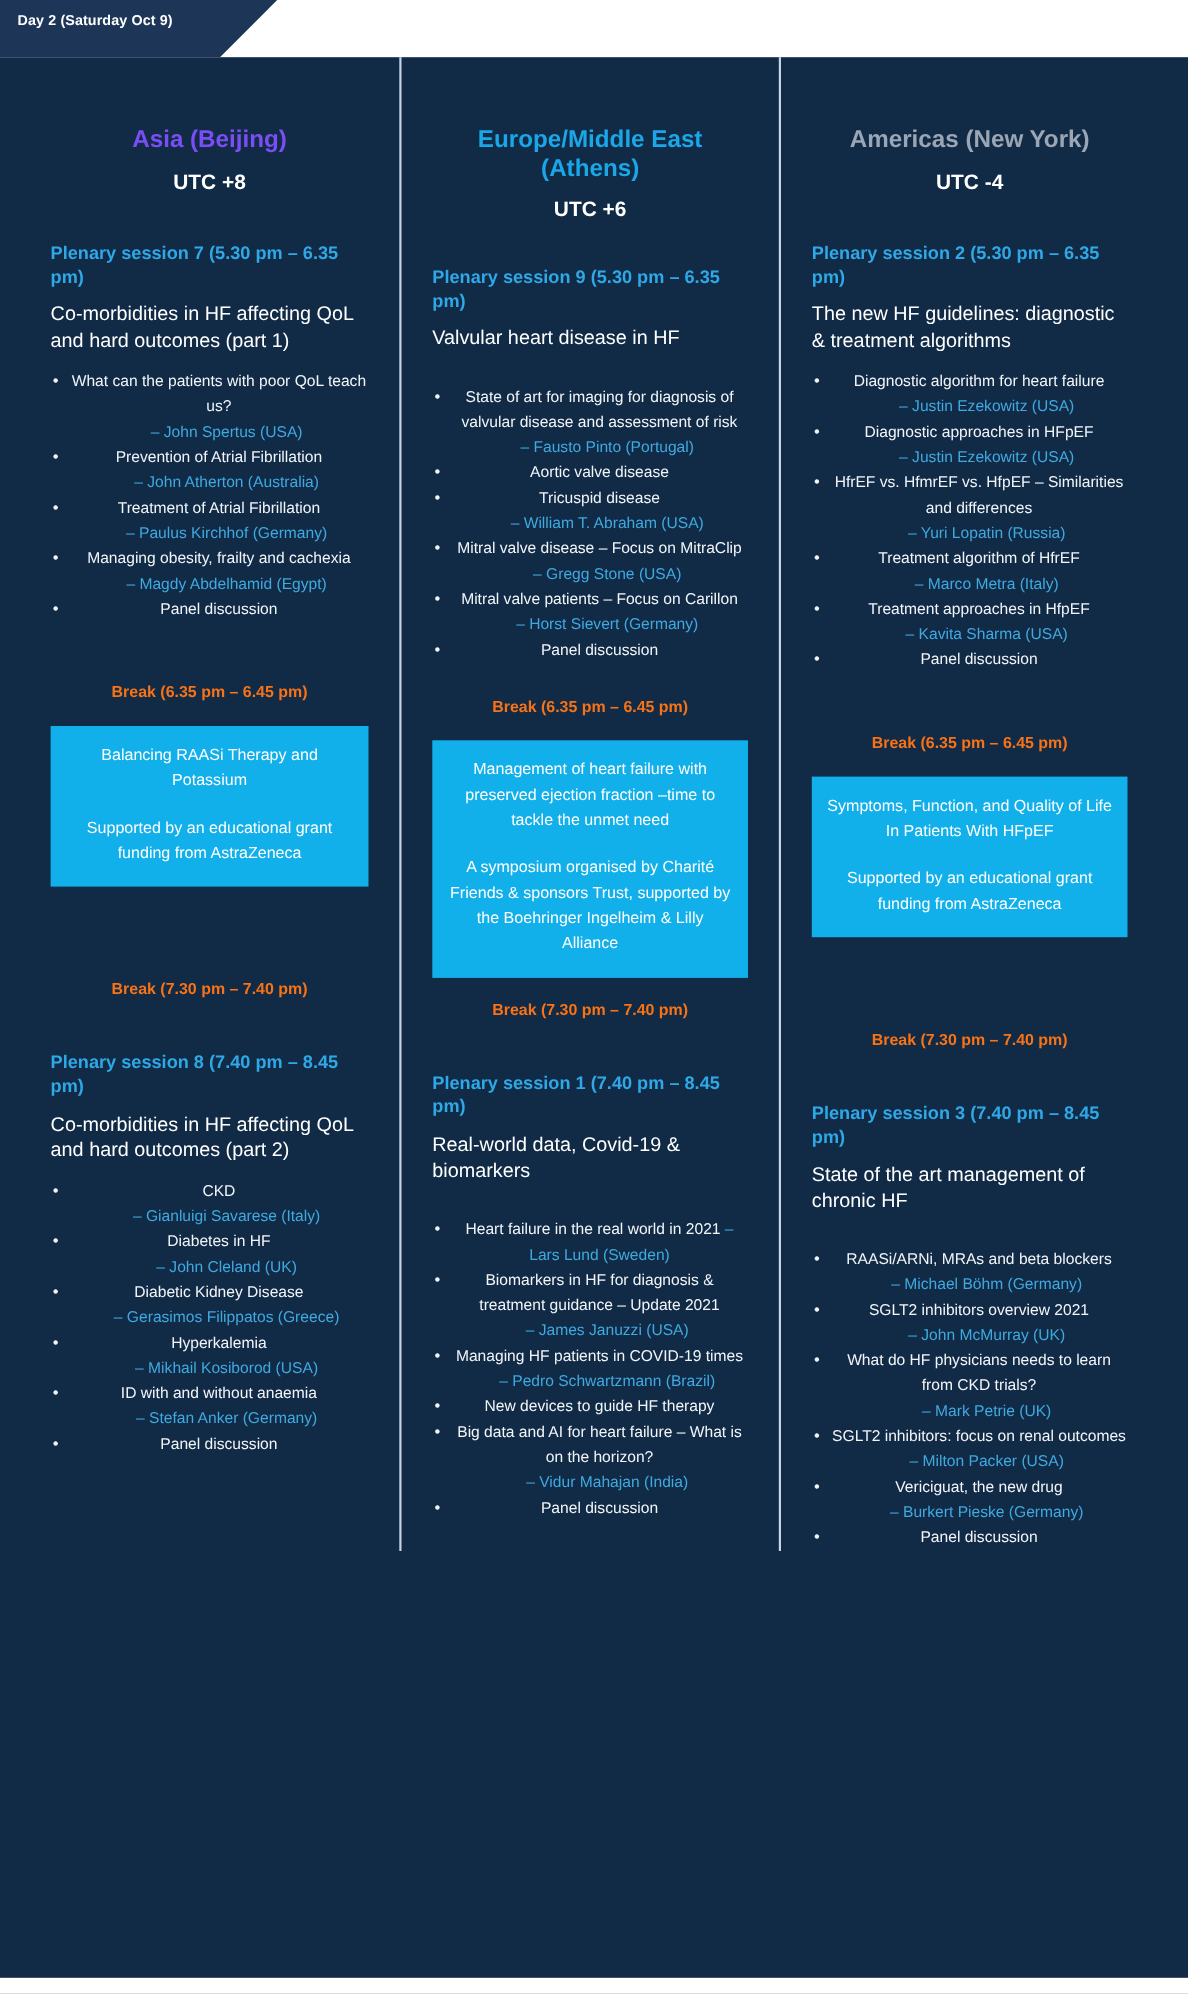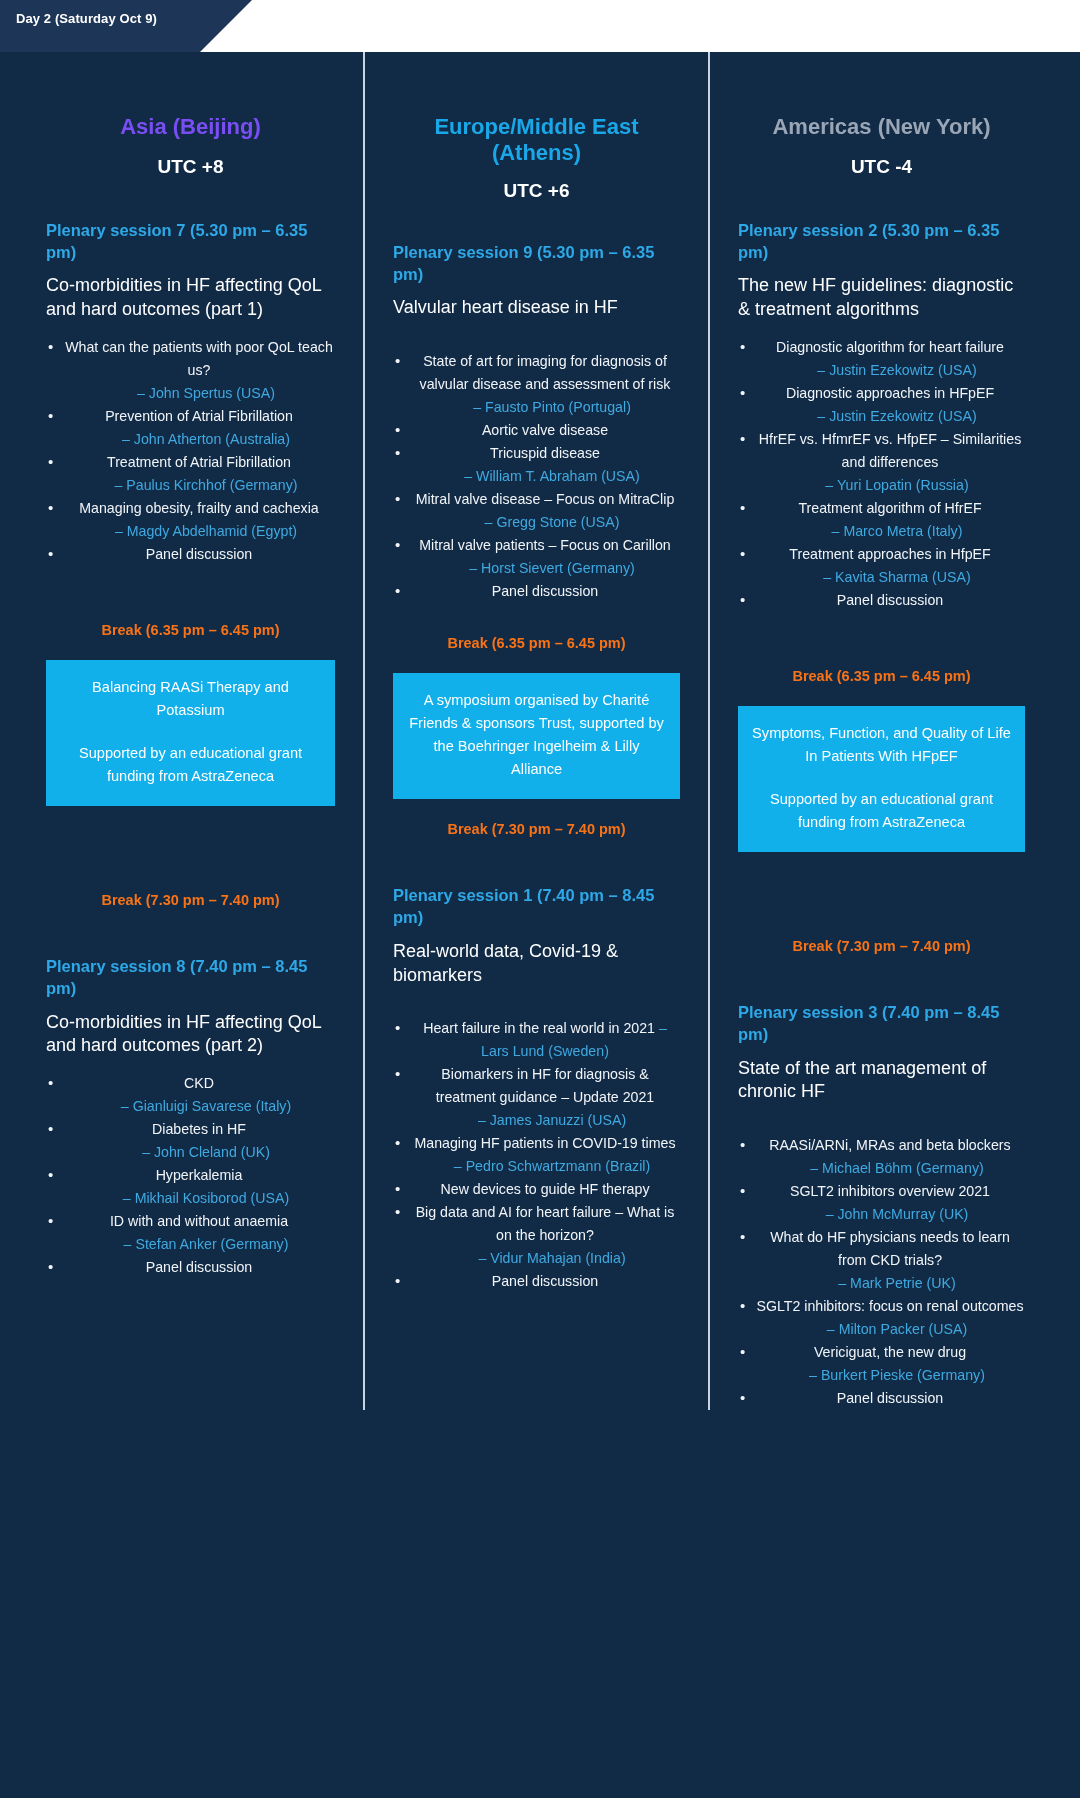--- a/index.html
+++ b/index.html
@@ -206,20 +206,21 @@
 
           <div style="height:86px"></div>
           <div class="break">Break (7.30 pm – 7.40 pm)</div>
 
           <div style="height:48px"></div>
           <div class="sess-time">Plenary session 8 (7.40 pm – 8.45 pm)</div>
           <div class="sess-topic">Co-morbidities in HF affecting QoL and hard outcomes (part 2)</div>
           <ul class="items">
             <li><span>CKD</span><span class="speaker">– Gianluigi Savarese (Italy)</span></li>
             <li><span>Diabetes in HF</span><span class="speaker">– John Cleland (UK)</span></li>
+            <li><span>Diabetic Kidney Disease</span><span class="speaker">– Gerasimos Filippatos (Greece)</span></li>
             <li><span>Hyperkalemia</span><span class="speaker">– Mikhail Kosiborod (USA)</span></li>
             <li><span>ID with and without anaemia</span><span class="speaker">– Stefan Anker (Germany)</span></li>
             <li><span>Panel discussion</span></li>
           </ul>
         </div>
       </div>
 
       <div class="col c2">
         <div class="col-inner">
           <div class="region emea">Europe/Middle East (Athens)</div>
@@ -235,20 +236,21 @@
             <li><span>Mitral valve disease – Focus on MitraClip</span><span class="speaker">– Gregg Stone (USA)</span></li>
             <li><span>Mitral valve patients – Focus on Carillon</span><span class="speaker">– Horst Sievert (Germany)</span></li>
             <li><span>Panel discussion</span></li>
           </ul>
 
           <div style="height:32px"></div>
           <div class="break">Break (6.35 pm – 6.45 pm)</div>
 
           <div style="height:22px"></div>
           <div class="symp">
+            <p>Management of heart failure with preserved ejection fraction –time to tackle the unmet need</p>
             <p>A symposium organised by Charité Friends &amp; sponsors Trust, supported by the Boehringer Ingelheim &amp; Lilly Alliance</p>
           </div>
 
           <div style="height:22px"></div>
           <div class="break">Break (7.30 pm – 7.40 pm)</div>
 
           <div style="height:48px"></div>
           <div class="sess-time">Plenary session 1 (7.40 pm – 8.45 pm)</div>
           <div class="sess-topic">Real-world data, Covid-19 &amp; biomarkers</div>
           <ul class="items" style="margin-top:30px">

